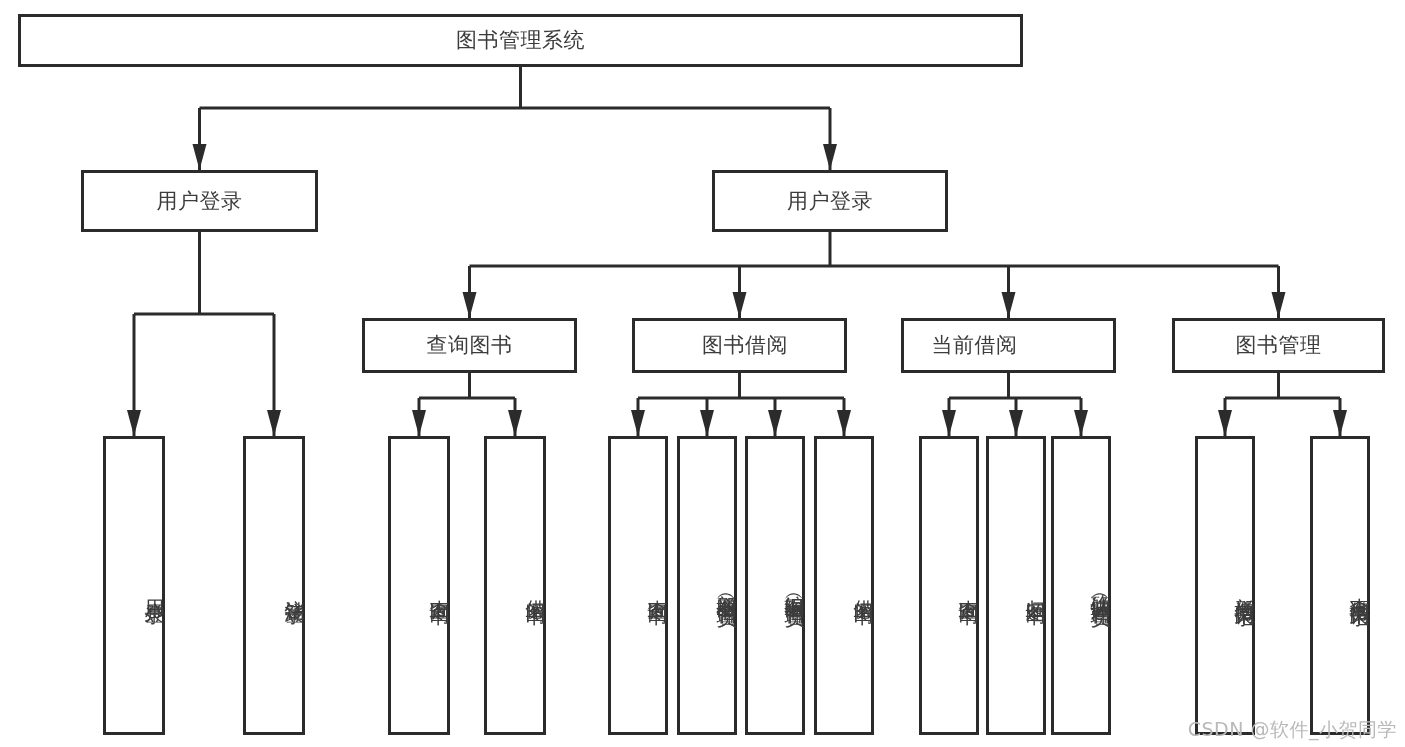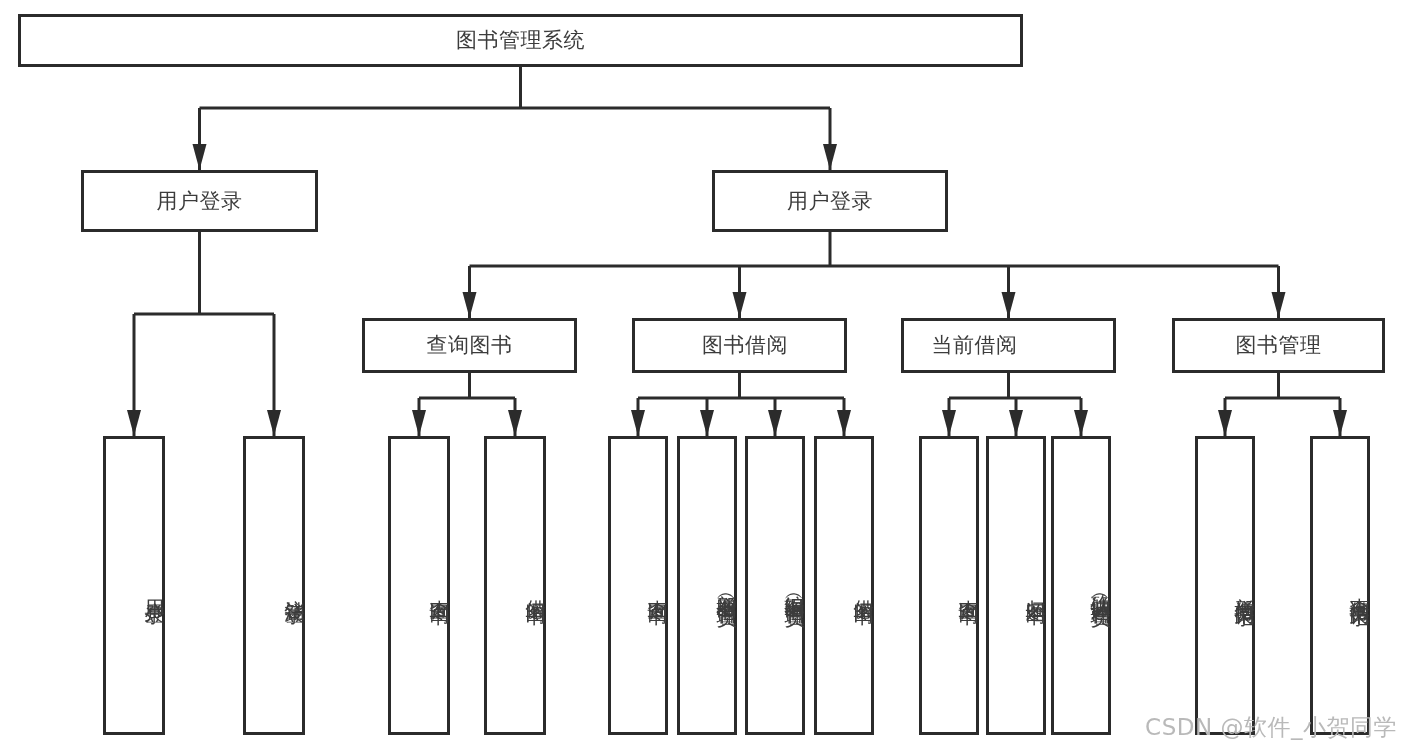--- a/index.html
+++ b/index.html
@@ -61,21 +61,21 @@
     line-height: 1;
     align-items: flex-start;
     padding-top: 4px;
     box-sizing: border-box;
   }
   .watermark {
     position: absolute;
     right: 8px;
     bottom: 4px;
     color: #b9b9b9;
-    font-size: 23px;
+    font-size: 19px;
     font-family: "DejaVu Sans", "Liberation Sans", sans-serif;
     letter-spacing: 0.5px;
     white-space: nowrap;
   }
 </style>
 </head>
 <body>
 
 <div id="canvas">
   <svg class="diagram" id="diagram-svg" viewBox="0 0 1405 747" xmlns="http://www.w3.org/2000/svg">

